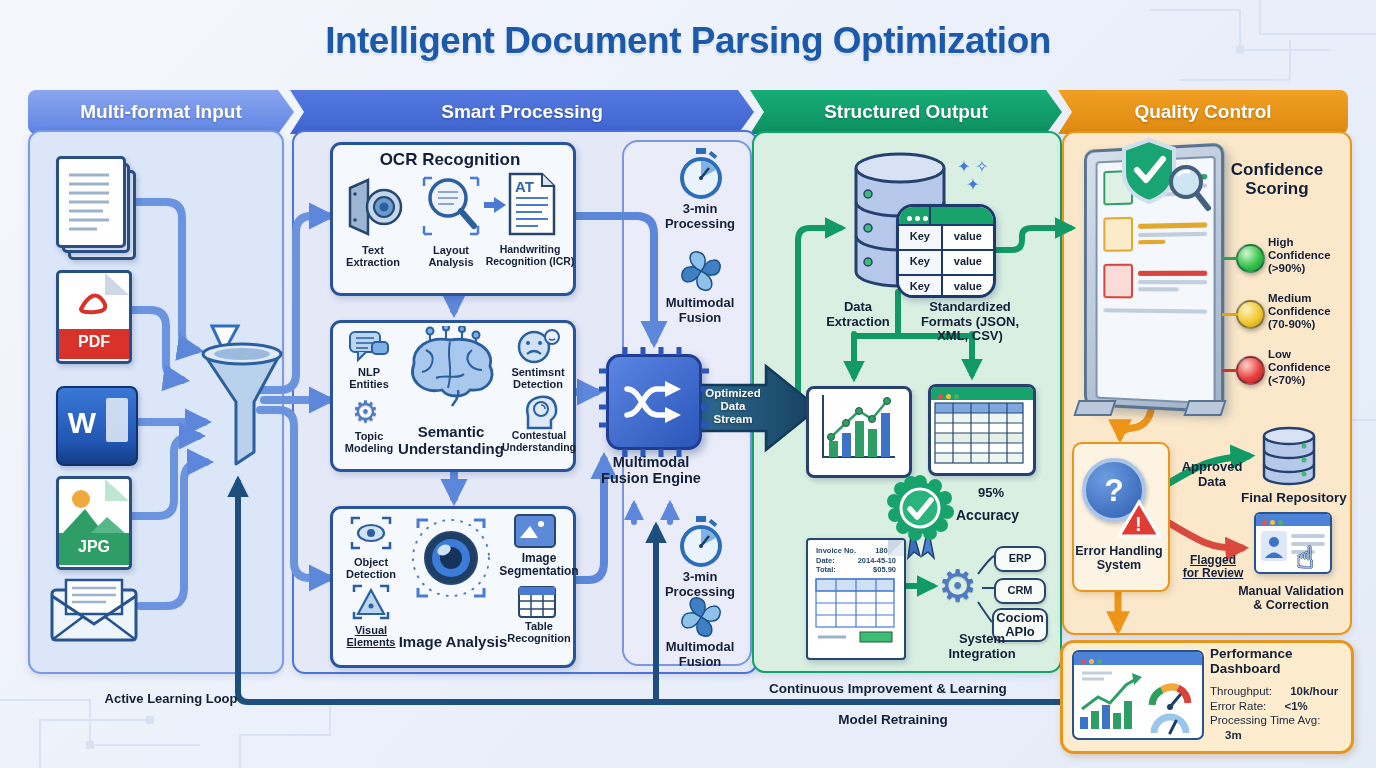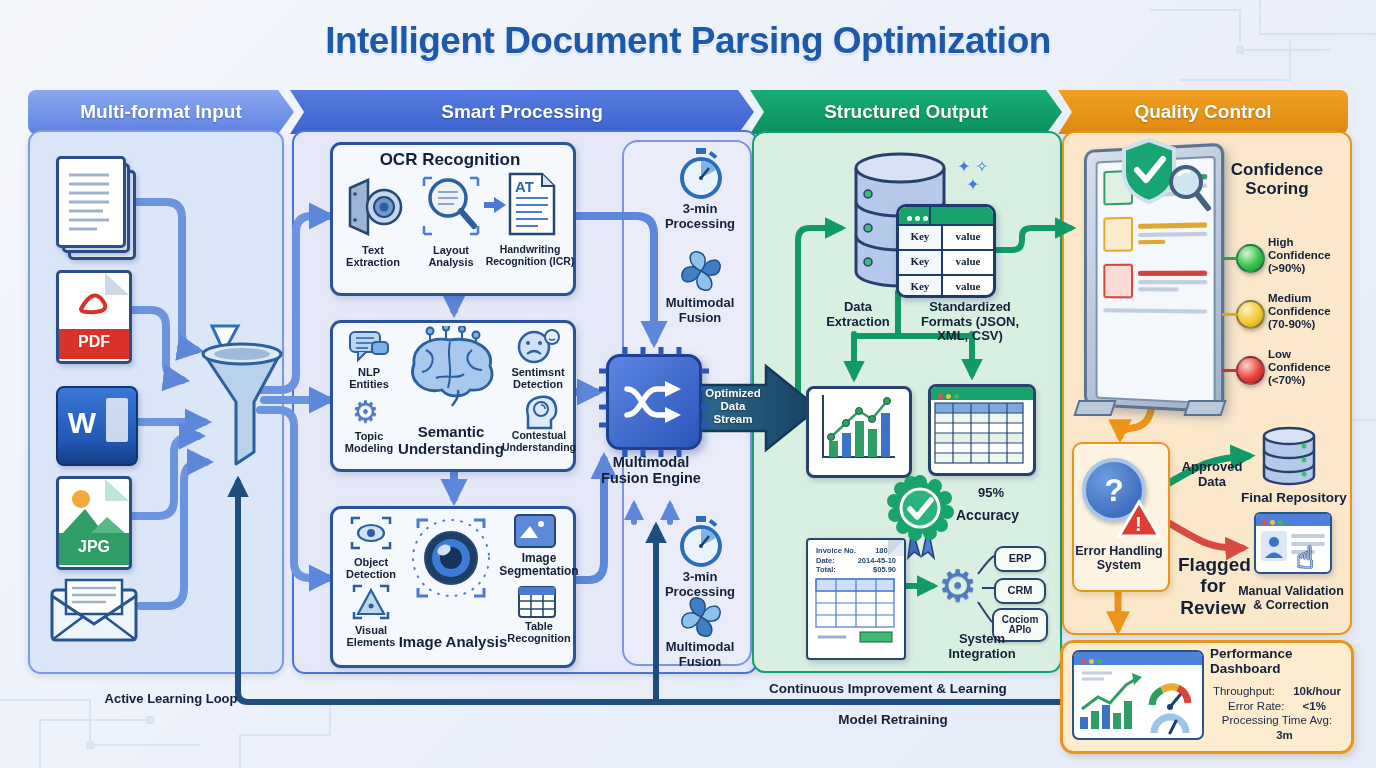--- a/index.html
+++ b/index.html
@@ -17,21 +17,21 @@
   .pill{position:absolute;background:#f6fbf8;border:2px solid #27486e;border-radius:9px;font-weight:700;font-size:11px;
         display:flex;align-items:center;justify-content:center;text-align:center;line-height:1.05;
         box-shadow:1px 2px 3px rgba(0,0,0,.15);white-space:pre-line;color:#15213a;}
   .light{position:absolute;width:25px;height:25px;border-radius:50%;border:2px solid rgba(20,40,70,.45);box-shadow:1px 2px 4px rgba(0,0,0,.3);}
   .lg{background:radial-gradient(circle at 35% 30%,#d2f7d0,#35c24a 55%,#1d8f33);}
   .ly{background:radial-gradient(circle at 35% 30%,#fdf3c0,#f2c832 55%,#c79a18);}
   .lr{background:radial-gradient(circle at 35% 30%,#ffd2cc,#e8403c 55%,#a81f1e);}
   .stem{position:absolute;height:3px;width:16px;top:11px;left:-16px;}
   .file{position:absolute;background:#fff;border:3px solid #2a4f86;border-radius:5px;box-shadow:2px 3px 5px rgba(30,60,120,.22);}
   .dotrow span{display:inline-block;width:5px;height:5px;border-radius:50%;margin:0 1.5px;}
-  .m-row{font-size:11.5px;color:#1c2740;line-height:1.28;text-align:center;}
+  .m-row{font-size:11.5px;color:#1c2740;line-height:1.28;text-align:left;}
   .m-row .b{font-weight:700;margin-left:15px;}
   .gearglyph{position:absolute;color:#4d7ac2;text-shadow:0 1px 1px rgba(20,40,80,.3);}
 </style>
 </head>
 <body>
 
 <div id="canvas">
 
   <svg class="abs" style="left:0;top:0;" width="1376" height="768">
     <g stroke="#d8e2f2" stroke-width="2" fill="none">
@@ -324,21 +324,21 @@
   </div>
   <div class="lbl" style="left:496px;top:552px;width:86px;font-size:12px;">Image
 Segmentation</div>
   <div class="abs" style="left:348px;top:582px;">
     <svg width="46" height="40">
       <path d="M6 10 V4 H14 M40 10 V4 H32 M6 30 V36 H14 M40 30 V36 H32" fill="none" stroke="#2b5f9e" stroke-width="2.5"></path>
       <path d="M23 8 L36 32 H10 Z" fill="#bcd6f0" stroke="#2b5f9e" stroke-width="2.2"></path>
       <circle cx="23" cy="24" r="2.5" fill="#2b5f9e"></circle>
     </svg>
   </div>
-  <div class="lbl" style="left:336px;top:624px;width:70px;font-size:11px;">Visual
+  <div class="lbl" style="left:336px;top:624px;width:70px;font-size:11px;text-decoration:underline;">Visual
 Elements</div>
   <div class="lbl" style="left:398px;top:634px;width:110px;font-size:15px;">Image Analysis</div>
   <div class="abs" style="left:518px;top:586px;">
     <svg width="38" height="32">
       <rect x="1" y="1" width="36" height="30" rx="3" fill="#fff" stroke="#27486e" stroke-width="2"></rect>
       <rect x="1" y="1" width="36" height="8" fill="#4a7ad2"></rect>
       <path d="M1 15 H37 M1 23 H37 M13 9 V31 M25 9 V31" stroke="#27486e" stroke-width="1.5"></path>
     </svg>
   </div>
   <div class="lbl" style="left:496px;top:620px;width:86px;font-size:11px;">Table
@@ -424,21 +424,21 @@
       <path d="M6 18 V122 A44 14 0 0 0 94 122 V18" fill="#b7c9ea" stroke="#27416e" stroke-width="3"></path>
       <path d="M6 52 A44 14 0 0 0 94 52 M6 86 A44 14 0 0 0 94 86" fill="none" stroke="#27416e" stroke-width="3"></path>
       <ellipse cx="50" cy="18" rx="44" ry="14" fill="#d7e3f4" stroke="#27416e" stroke-width="3"></ellipse>
       <circle cx="18" cy="44" r="4" fill="#3dbd74" stroke="#27416e" stroke-width="1.5"></circle>
       <circle cx="18" cy="78" r="4" fill="#3dbd74" stroke="#27416e" stroke-width="1.5"></circle>
       <circle cx="18" cy="112" r="4" fill="#3dbd74" stroke="#27416e" stroke-width="1.5"></circle>
     </svg>
   </div>
   <div class="lbl" style="left:948px;top:158px;width:50px;color:#3f7bd8;font-size:16px;">✦ ✧<br>✦</div>
 
-  <div class="abs" style="left:896px;top:204px;width:94px;height:88px;background:#fff;border:3px solid #1d3a6e;border-radius:10px;box-shadow:2px 3px 6px rgba(20,50,100,.25);overflow:hidden;font-family:Liberation Serif, serif;">
+  <div class="abs" style="left:896px;top:204px;width:94px;height:88px;background:#fff;border:3px solid #1d3a6e;border-radius:17px;box-shadow:2px 3px 6px rgba(20,50,100,.25);overflow:hidden;">
     <div style="height:17px;background:#17a36b;display:flex;align-items:center;">
       <span class="dotrow" style="padding-left:6px;"><span style="background:#fff;"></span><span style="background:#fff;"></span><span style="background:#fff;"></span></span>
       <span style="flex:1;border-left:2px solid #1d3a6e;height:100%;"></span>
     </div>
     <div style="display:flex;height:23px;border-top:2px solid #1d3a6e;">
       <span class="lbl" style="position:static;flex:1;font-size:11px;line-height:21px;background:#f4f7fc;">Key</span>
       <span class="lbl" style="position:static;flex:1.2;font-size:11px;line-height:21px;border-left:2px solid #1d3a6e;">value</span>
     </div>
     <div style="display:flex;height:23px;border-top:2px solid #1d3a6e;">
       <span class="lbl" style="position:static;flex:1;font-size:11px;line-height:21px;background:#f4f7fc;">Key</span>
@@ -544,21 +544,21 @@
       <path d="M10 60 H38" stroke="#9fb2cc" stroke-width="3"></path>
       <rect x="52" y="55" width="32" height="10" fill="#3dbd74" stroke="#1d5f40" stroke-width="1"></rect>
     </svg>
   </div>
 
   <div class="gearglyph" style="left:938px;top:560px;font-size:44px;">⚙</div>
   <div class="pill" style="left:994px;top:546px;width:48px;height:22px;">
     <span>ERP</span></div>
   <div class="pill" style="left:994px;top:578px;width:48px;height:22px;">
     <span>CRM</span></div>
-  <div class="pill" style="left:992px;top:608px;width:52px;height:30px;font-size:10px;">
+  <div class="pill" style="left:992px;top:608px;width:52px;height:30px;font-size:13px;">
     <span>Cociom
 APIo</span></div>
   <div class="lbl" style="left:922px;top:632px;width:120px;font-size:13px;">System
 Integration</div>
 
   <div class="abs" style="left:1084px;top:150px;width:138px;height:256px;transform:perspective(700px) rotateY(-16deg);transform-origin:left center;
               background:linear-gradient(135deg,#d7e0ec,#9fb2c9);border:3px solid #5a7390;border-radius:10px;box-shadow:4px 5px 10px rgba(40,60,90,.3);padding:9px;box-sizing:border-box;">
     <div style="width:100%;height:100%;background:#f4f8fc;border:2px solid #7e93ab;border-radius:4px;overflow:hidden;">
       <div style="display:flex;gap:5px;padding:8px 6px 4px 6px;align-items:center;">
         <div style="width:26px;height:30px;background:#dff0e4;border:2px solid #2f9e66;border-radius:3px;"></div>
@@ -646,21 +646,21 @@
       <path d="M4 10 V50 A25 8 0 0 0 54 50 V10" fill="#b7c9ea" stroke="#27416e" stroke-width="2.5"></path>
       <path d="M4 24 A25 8 0 0 0 54 24 M4 38 A25 8 0 0 0 54 38" fill="none" stroke="#27416e" stroke-width="2.5"></path>
       <ellipse cx="29" cy="10" rx="25" ry="8" fill="#d7e3f4" stroke="#27416e" stroke-width="2.5"></ellipse>
       <circle cx="44" cy="20" r="2.5" fill="#3dbd74"></circle>
         <circle cx="44" cy="34" r="2.5" fill="#3dbd74"></circle>
         <circle cx="44" cy="48" r="2.5" fill="#3dbd74"></circle>
     </svg>
   </div>
   <div class="lbl" style="left:1240px;top:490px;width:108px;font-size:13.5px;">Final Repository</div>
 
-  <div class="lbl" style="left:1178px;top:554px;width:70px;font-size:19px;">Flagged
+  <div class="lbl" style="left:1178px;top:554px;width:70px;font-size:12px;text-decoration:underline;">Flagged
 for Review</div>
 
   <div class="abs" style="left:1254px;top:512px;width:74px;height:58px;background:#fff;border:2.5px solid #27538f;border-radius:6px;box-shadow:2px 3px 5px rgba(20,50,100,.2);overflow:hidden;">
     <div style="height:12px;background:#4d82d8;display:flex;align-items:center;">
       <span class="dotrow" style="padding-left:4px;"><span style="background:#e05252;"></span><span style="background:#f0c040;"></span><span style="background:#47b06a;"></span></span>
     </div>
     <div style="display:flex;gap:4px;padding:5px;">
       <div style="width:26px;height:30px;background:#dce8f8;border-radius:3px;display:flex;align-items:center;justify-content:center;">
         <svg width="20" height="24">
             <circle cx="10" cy="8" r="5" fill="#3c72c8"></circle>

